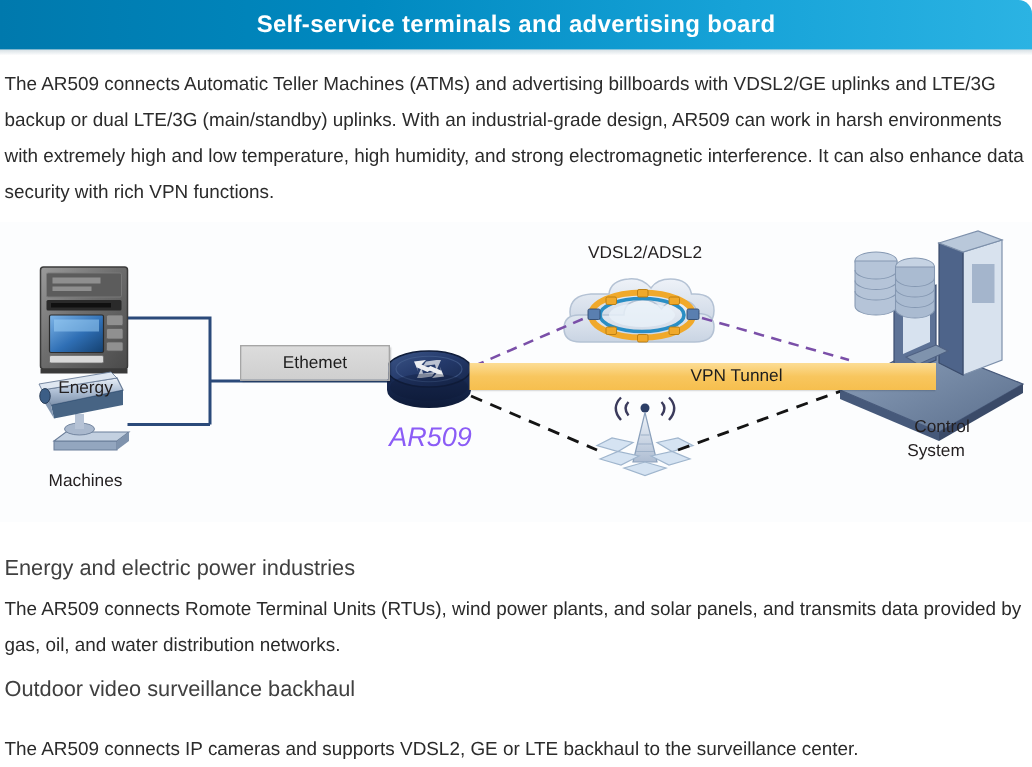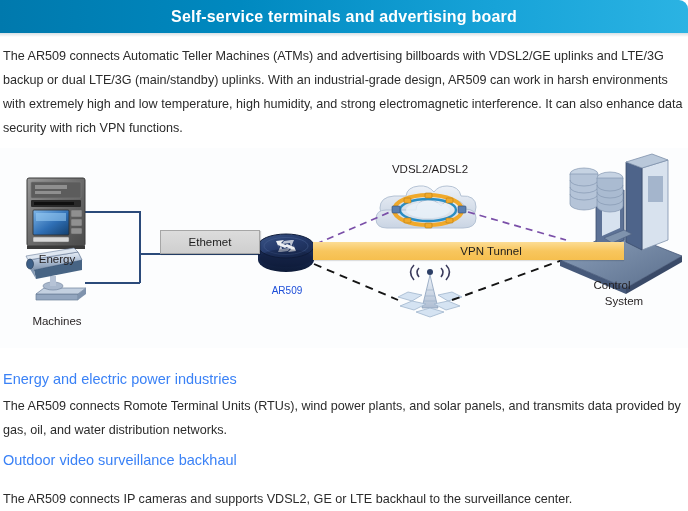--- a/index.html
+++ b/index.html
@@ -32,39 +32,39 @@
   .para{
     position:absolute;
     font-size:12.6px;line-height:24px;color:#2b2b2b;
     text-align:left;
   }
   #intro{left:3px;top:44px;width:682px;}
 
   
   .section-heading{
     position:absolute;left:3px;
-    font-size:14.5px;color:#3b82f6;line-height:20px;white-space:nowrap;
+    font-size:14.5px;color:#404040;line-height:20px;white-space:nowrap;
   }
   #h-energy{top:369px;}
   #h-video{top:450px;}
   #p-energy{left:3px;top:394px;width:684px;}
   #p-video{left:3px;top:487px;width:684px;}
 
   
   .diagram{
     position:absolute;left:0;top:148px;width:688px;height:200px;
     background:#fcfdfe;
   }
   .diagram svg{display:block;}
 
   .dlabel{
     position:absolute;font-size:11.5px;color:#231f20;
     text-align:center;line-height:14px;white-space:nowrap;
   }
-  .dlabel.blue{color:#1d4ed8;font-size:10px;}
+  .dlabel.blue{color:#8b5cf6;font-size:18px;font-style:italic;}
 
   
   .eth-box{
     position:absolute;left:160px;top:230px;width:98px;height:22px;
     background:linear-gradient(180deg,#dcdcdc,#cfcfcf);
     border:1px solid #a6a6a6;
     display:flex;align-items:center;justify-content:center;
     font-size:11.5px;color:#1d1d1d;
     box-shadow:1px 1px 1px rgba(0,0,0,.18);
   }
@@ -275,21 +275,21 @@
 
       <path d="M604 90 L624 82 L632 86 L612 95 Z" fill="#7f93ad" stroke="#4f6182" stroke-width=".7"></path>
     </g>
   </svg>
 </div>
 
 <div class="dlabel" style="left:22px;top:252px;width:70px;">Energy</div>
 <div class="dlabel" style="left:14px;top:314px;width:86px;">Machines</div>
 <div class="dlabel" style="left:378px;top:162px;width:104px;">VDSL2/ADSL2</div>
 <div class="dlabel blue" style="left:252px;top:284px;width:70px;">AR509</div>
-<div class="dlabel" style="left:576px;top:278px;width:72px;">Control</div>
+<div class="dlabel" style="left:592px;top:278px;width:72px;">Control</div>
 <div class="dlabel" style="left:588px;top:294px;width:72px;">System</div>
 
 <div class="eth-box">
   <span>Ethemet</span>
 </div>
 
 <div class="vpn-bar">
   <span>VPN Tunnel</span>
 </div>
 

